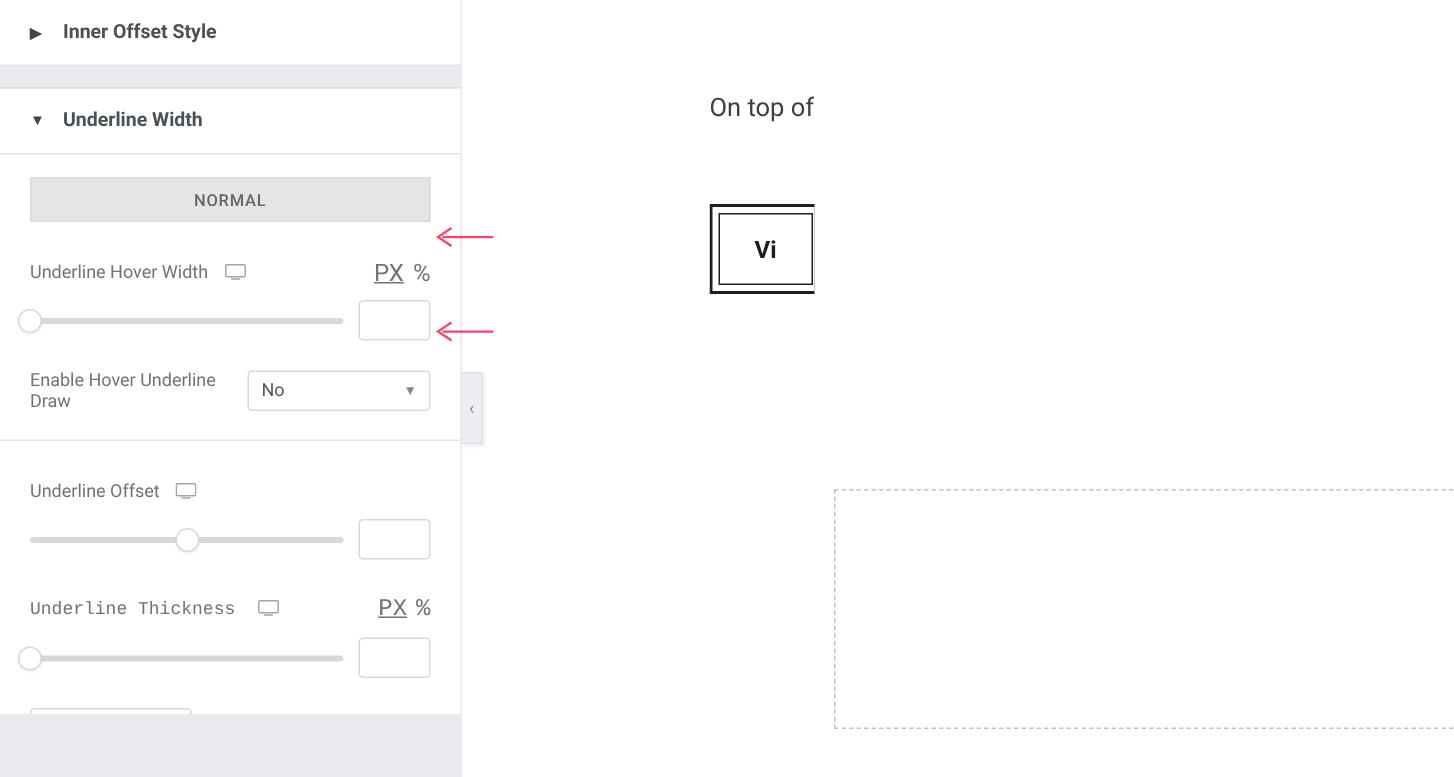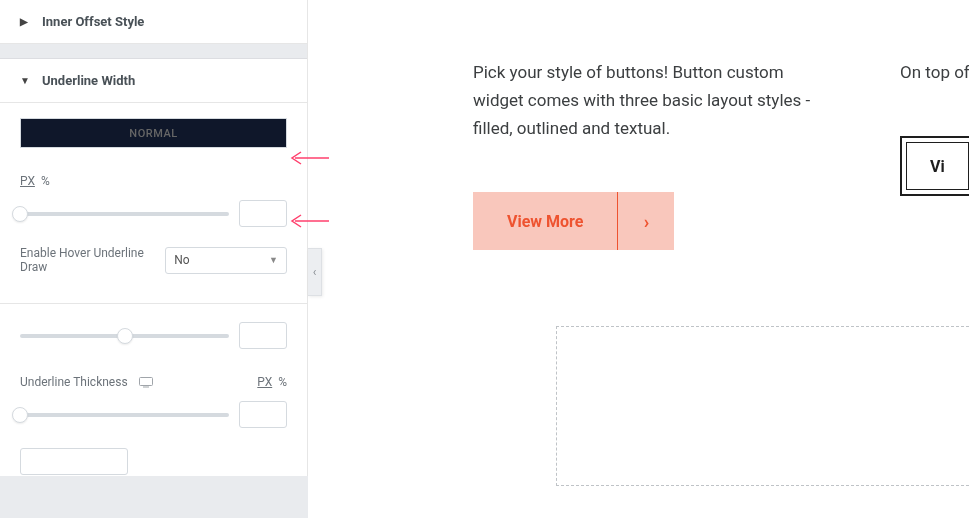--- a/index.html
+++ b/index.html
@@ -68,21 +68,21 @@
       align-items: center;
       justify-content: center;
       font-size: 11px;
       letter-spacing: 0.5px;
       font-weight: 500;
       cursor: pointer;
     }
     .tab.normal {
       border: 1px solid #d5dadf;
       color: #666;
-      background: #0f172a;
+      background: #e5e5e5;
     }
     .tab.hover {
       background: #a2a8ad;
       color: #fff;
       border: 1px solid #a2a8ad;
     }
     .control-row {
       display: flex;
       align-items: center;
       justify-content: space-between;
@@ -110,21 +110,21 @@
     .globe-box {
       border-right: none;
       color: #888;
       font-size: 13px;
     }
     .color-box svg {
       width: 18px;
       height: 18px;
     }
     .units {
-      font-size: 12px;
+      font-size: 16px;
       color: #6c737a;
       display: flex;
       gap: 6px;
     }
     .units .unit-px {
       text-decoration: underline;
       cursor: pointer;
     }
     .units .unit-pct {
       cursor: pointer;
@@ -313,50 +313,70 @@
   </div>
 
   <div class="panel">
 
     <div class="tab-row">
       <div class="tab normal">NORMAL</div>
     </div>
 
 
     <div class="control-row" style="margin-bottom:4px;">
+      <span class="control-label">
+        <span>Underline Hover Width</span>
+        <span class="device-icon">
+          <svg width="14" height="11" viewBox="0 0 14 11">
+              <rect x="0.5" y="0.5" width="13" height="8" rx="1" fill="none" stroke="#a0a5aa"></rect>
+              <rect x="4" y="9.5" width="6" height="1" fill="#a0a5aa"></rect>
+            </svg>
+        </span>
+      </span>
       <span class="units">
         <span class="unit-px">PX</span>
         <span class="unit-pct">%</span>
       </span>
     </div>
     <div class="slider-row">
       <div class="slider-track">
         <div class="slider-thumb" style="left:0%;"></div>
       </div>
       <input class="slider-input" value="" style="">
     </div>
 
-    <div class="control-row" style="margin-bottom:28px;">
+    <div class="control-row" style="margin-bottom:18px;">
       <span class="control-label">Enable Hover Underline Draw</span>
       <div class="select-box">
         <span>No</span>
         <span class="select-caret">▼</span>
       </div>
     </div>
 
     <div class="section-divider"></div>
 
+    <div class="control-row" style="margin-bottom:4px;">
+      <span class="control-label">
+        <span>Underline Offset</span>
+        <span class="device-icon">
+          <svg width="14" height="11" viewBox="0 0 14 11">
+              <rect x="0.5" y="0.5" width="13" height="8" rx="1" fill="none" stroke="#a0a5aa"></rect>
+              <rect x="4" y="9.5" width="6" height="1" fill="#a0a5aa"></rect>
+            </svg>
+        </span>
+      </span>
+    </div>
     <div class="slider-row">
       <div class="slider-track">
         <div class="slider-thumb" style="left:50%;"></div>
       </div>
       <input class="slider-input" value="" style="">
     </div>
 
-    <div class="control-row" style="margin-bottom:4px;">
+    <div class="control-row" style="margin-bottom:4px;font-family:Liberation Mono, monospace;">
       <span class="control-label">
         <span>Underline Thickness</span>
         <span class="device-icon">
           <svg width="14" height="11" viewBox="0 0 14 11">
               <rect x="0.5" y="0.5" width="13" height="8" rx="1" fill="none" stroke="#a0a5aa"></rect>
               <rect x="4" y="9.5" width="6" height="1" fill="#a0a5aa"></rect>
             </svg>
         </span>
       </span>
       <span class="units">
@@ -396,28 +416,20 @@
 </div>
 <div class="arrow-annot" style="left:289px; top:214px;">
   <svg width="40" height="14" viewBox="0 0 40 14">
     <line x1="40" y1="7" x2="6" y2="7" stroke="#ff3f6c" stroke-width="1.5"></line>
     <polyline points="12,1 3,7 12,13" fill="none" stroke="#ff3f6c" stroke-width="1.5"></polyline>
   </svg>
 </div>
 
 <div class="preview">
   <div class="cards">
-    <div class="card">
-      <p>Pick your style of buttons! Button custom widget comes with three basic layout styles - filled, outlined and textual.</p>
-      <div class="btn-filled">
-        <span class="btn-text">View More</span>
-        <span class="btn-divider"></span>
-        <span class="btn-icon">›</span>
-      </div>
-    </div>
     <div class="card" style="width:70px;overflow:hidden;">
       <p style="white-space:nowrap;">On top of standard also get</p>
       <div class="btn-outlined">
         <span>Vi</span>
       </div>
     </div>
   </div>
 </div>
 
 <div class="dashed-box"></div>

